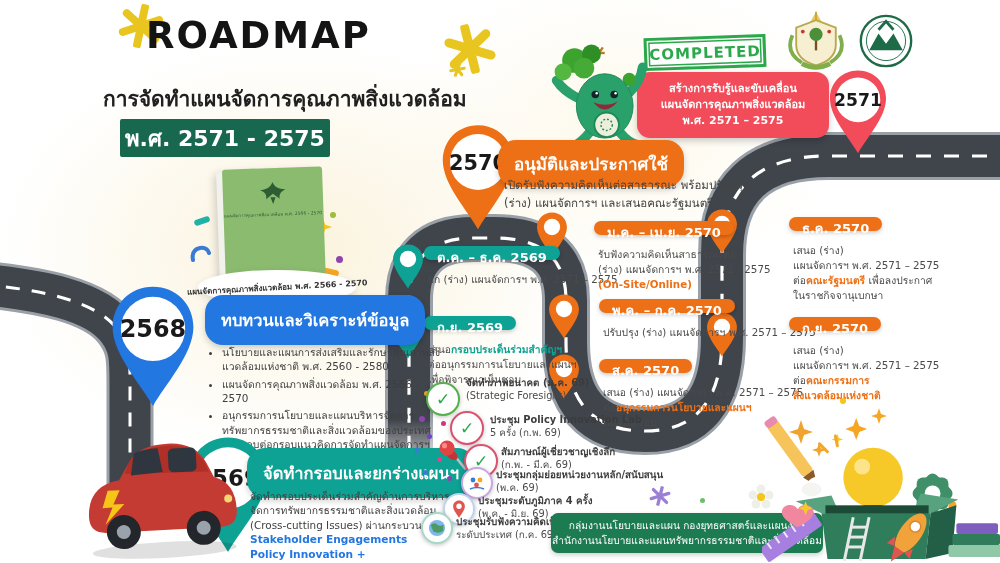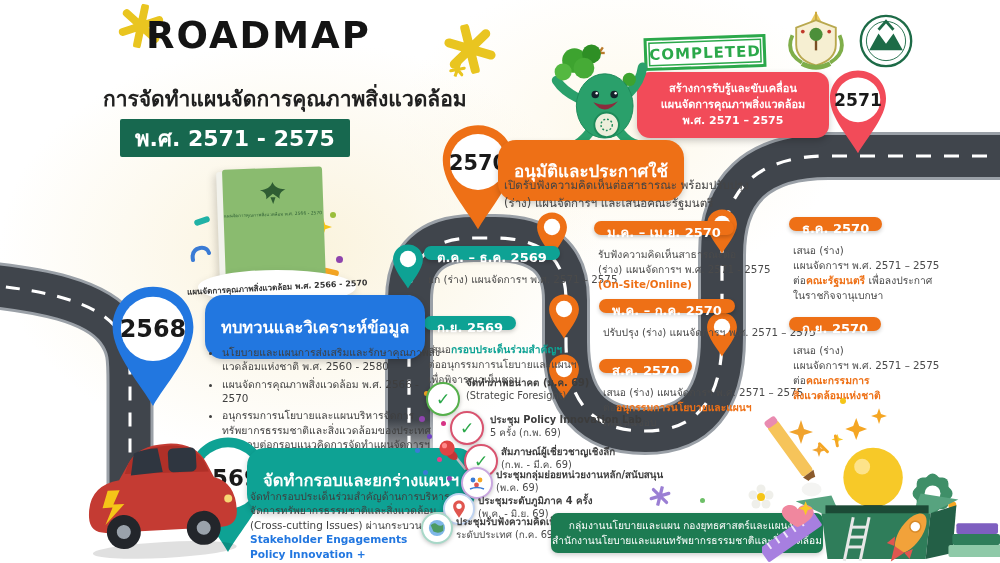--- a/index.html
+++ b/index.html
@@ -7,21 +7,21 @@
   #app{position:relative;width:1000px;height:563px;overflow:hidden;
        background:
         radial-gradient(ellipse 430px 300px at 300px 250px, rgba(250,242,218,.95) 0%, rgba(250,242,218,0) 70%),
         radial-gradient(ellipse 320px 220px at 620px 130px, rgba(253,247,230,.8) 0%, rgba(253,247,230,0) 70%),
         #ffffff;}
   .abs{position:absolute;}
   .nowrap{white-space:nowrap;}
   
   .title{left:146px;top:14px;font-size:37px;font-weight:800;letter-spacing:2px;color:#141414;}
   .subtitle{left:103px;top:82px;font-size:21px;font-weight:700;color:#202020;}
-  .period-badge{left:120px;top:119px;width:230px;height:38px;background:#17684F;color:#fff;
+  .period-badge{left:120px;top:119px;width:210px;height:38px;background:#17684F;color:#fff;
       display:flex;align-items:center;justify-content:center;font-size:22px;font-weight:700;border-radius:2px;}
   
   .stamp{left:644px;top:36px;width:116px;height:27px;border:3px solid #2BA84A;
       box-shadow:inset 0 0 0 1.5px #fff, inset 0 0 0 3px #2BA84A;background:rgba(255,255,255,.92);
       color:#2BA84A;font-weight:800;font-size:15px;letter-spacing:1px;display:flex;align-items:center;justify-content:center;
       transform:rotate(-2deg);}
   
   .final-box{left:637px;top:72px;width:192px;height:66px;background:#F24B59;border-radius:13px;
       box-shadow:0 3px 7px rgba(0,0,0,.2);display:flex;flex-direction:column;align-items:center;justify-content:center;
       color:#fff;font-weight:700;font-size:11px;line-height:1.45;}
@@ -29,21 +29,21 @@
   .ms{position:absolute;width:210px;}
   .pill{display:inline-block;height:14px;line-height:24px;padding:0 13px;border-radius:13px;color:#fff;
       font-weight:700;font-size:13px;box-shadow:0 2px 4px rgba(0,0,0,.2);white-space:nowrap;}
   .pill.t{background:#0EA294;} .pill.o{background:#EE7016;}
   .ms-body{margin-top:6px;margin-left:4px;font-size:10.3px;color:#4a4a4a;line-height:1.45;}
   .ms .ln{white-space:nowrap;}
   .ms.t .hl{color:#0EA294;font-weight:700;}
   .ms.o .hl{color:#EE7016;font-weight:700;}
   
   .stage-h{position:absolute;color:#fff;font-weight:700;border-radius:18px;display:flex;align-items:center;
-      padding:15px 16px;box-shadow:0 3px 6px rgba(0,0,0,.18);white-space:nowrap;}
+      padding:8px 16px;box-shadow:0 3px 6px rgba(0,0,0,.18);white-space:nowrap;}
   .stage-body{position:absolute;font-size:10.4px;color:#3e3e3e;line-height:1.38;}
   .blue-hl{color:#2277E0;font-weight:700;font-size:10.6px;line-height:1.4;}
   ul.bullets{margin:0;padding-left:14px;}
   ul.bullets li{margin-bottom:3px;}
   
   .chk-ic{position:absolute;background:#fff;border-radius:50%;display:flex;align-items:center;justify-content:center;
       box-shadow:0 1px 4px rgba(0,0,0,.25);}
   .chk-ic .g{color:#2BA84A;font-weight:800;}
   .chk-tx{position:absolute;font-size:9.8px;color:#4a4a4a;line-height:1.32;white-space:nowrap;}
   .chk-tx .b{font-weight:600;color:#3c3c3c;}

